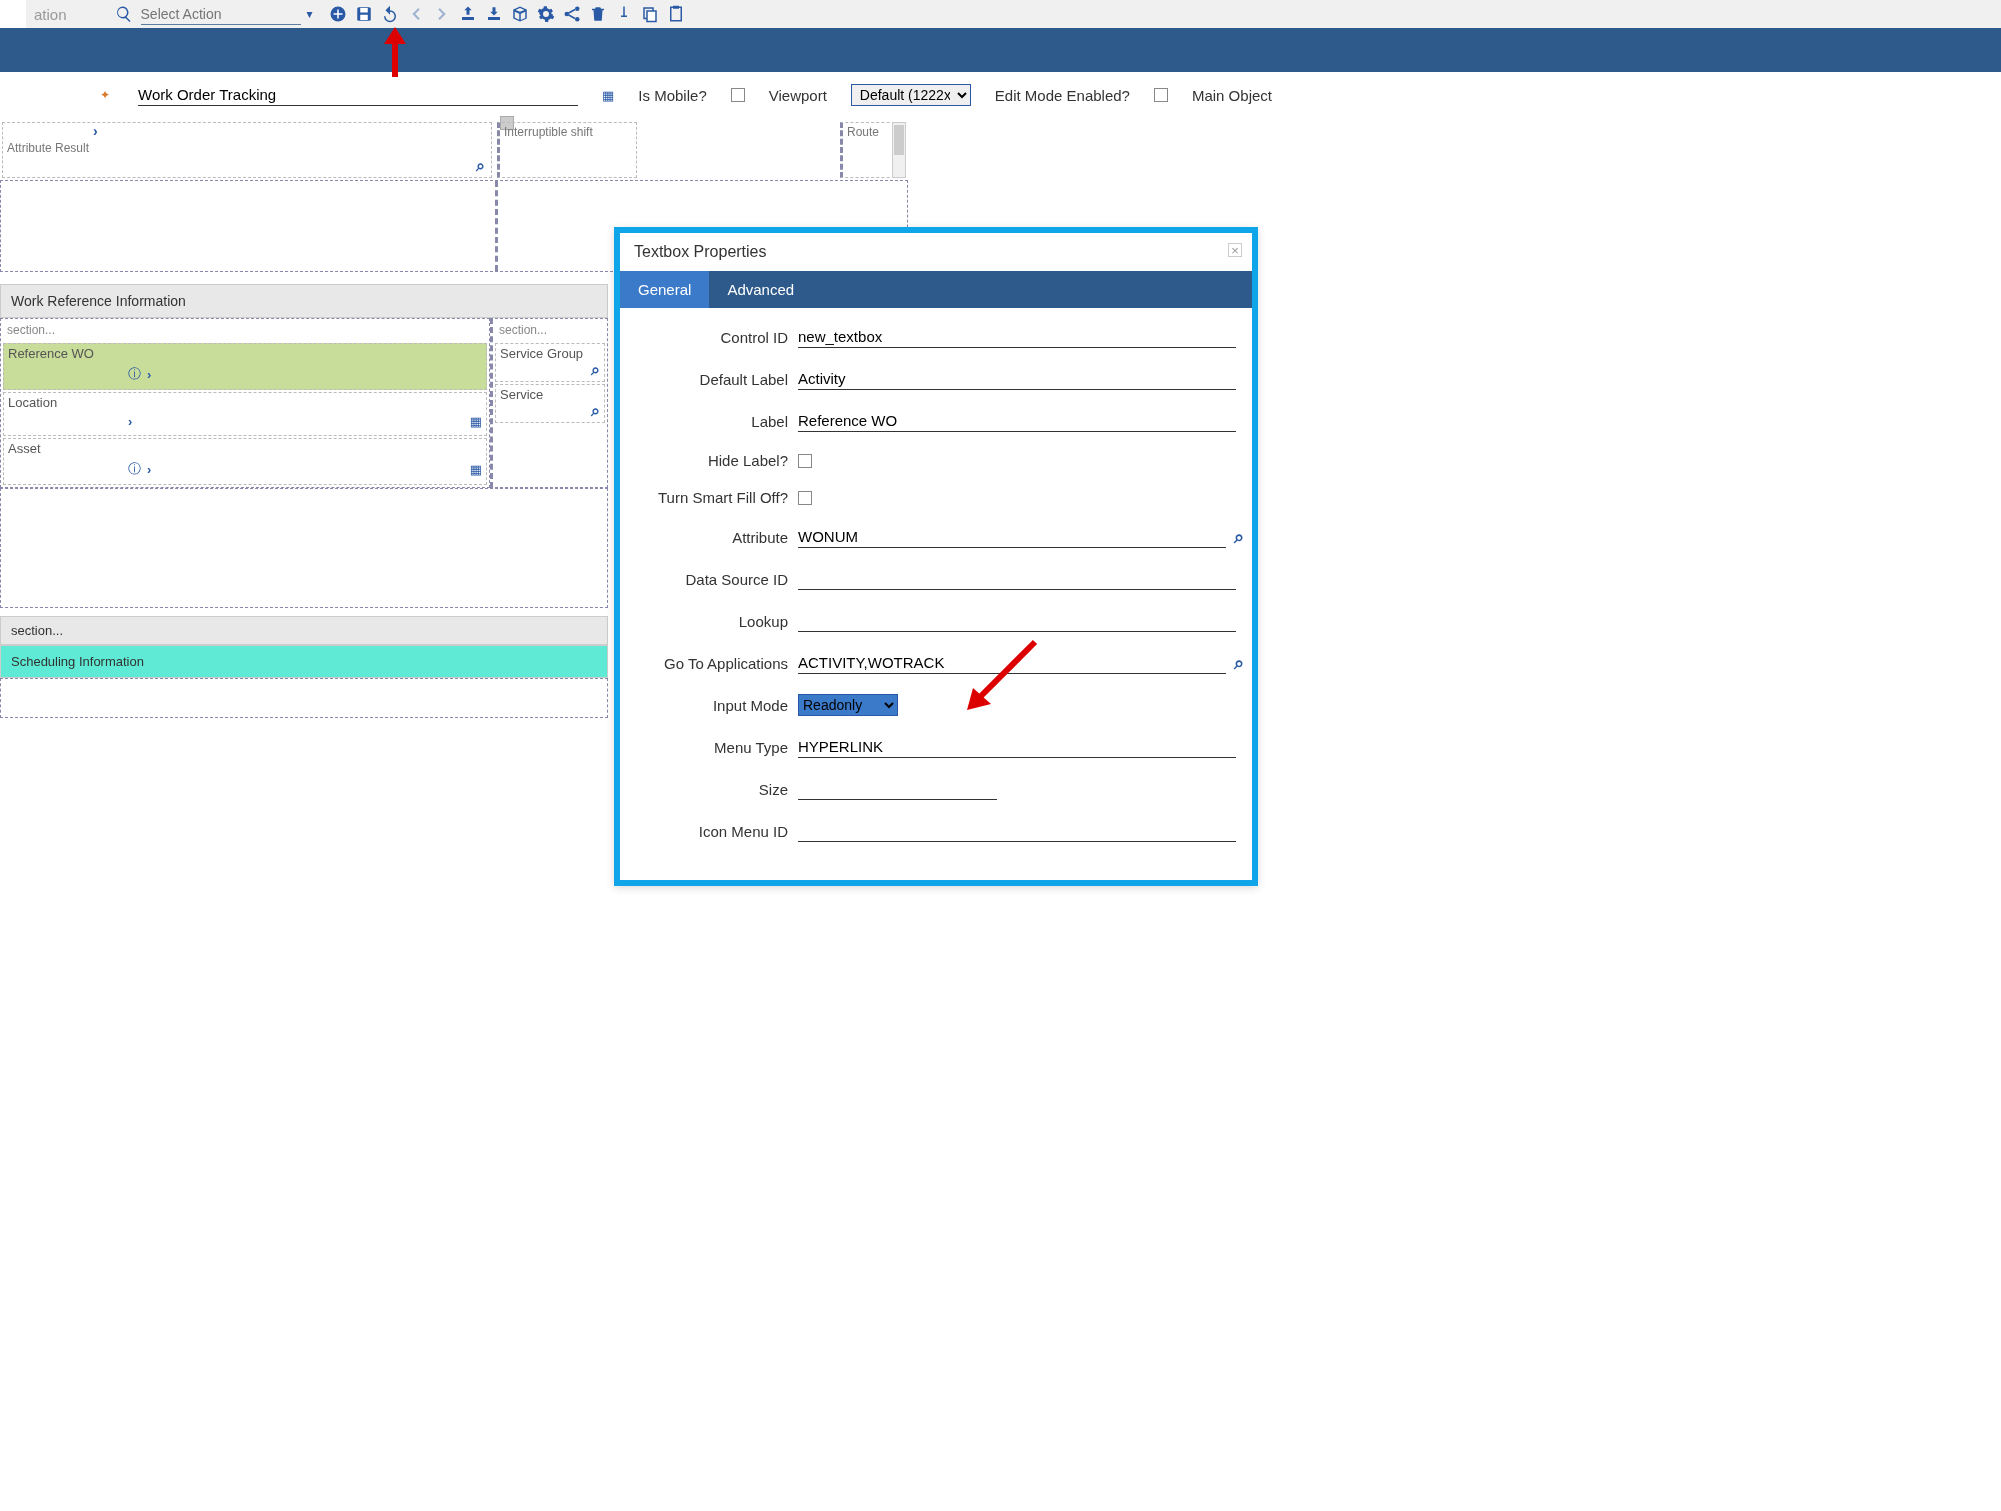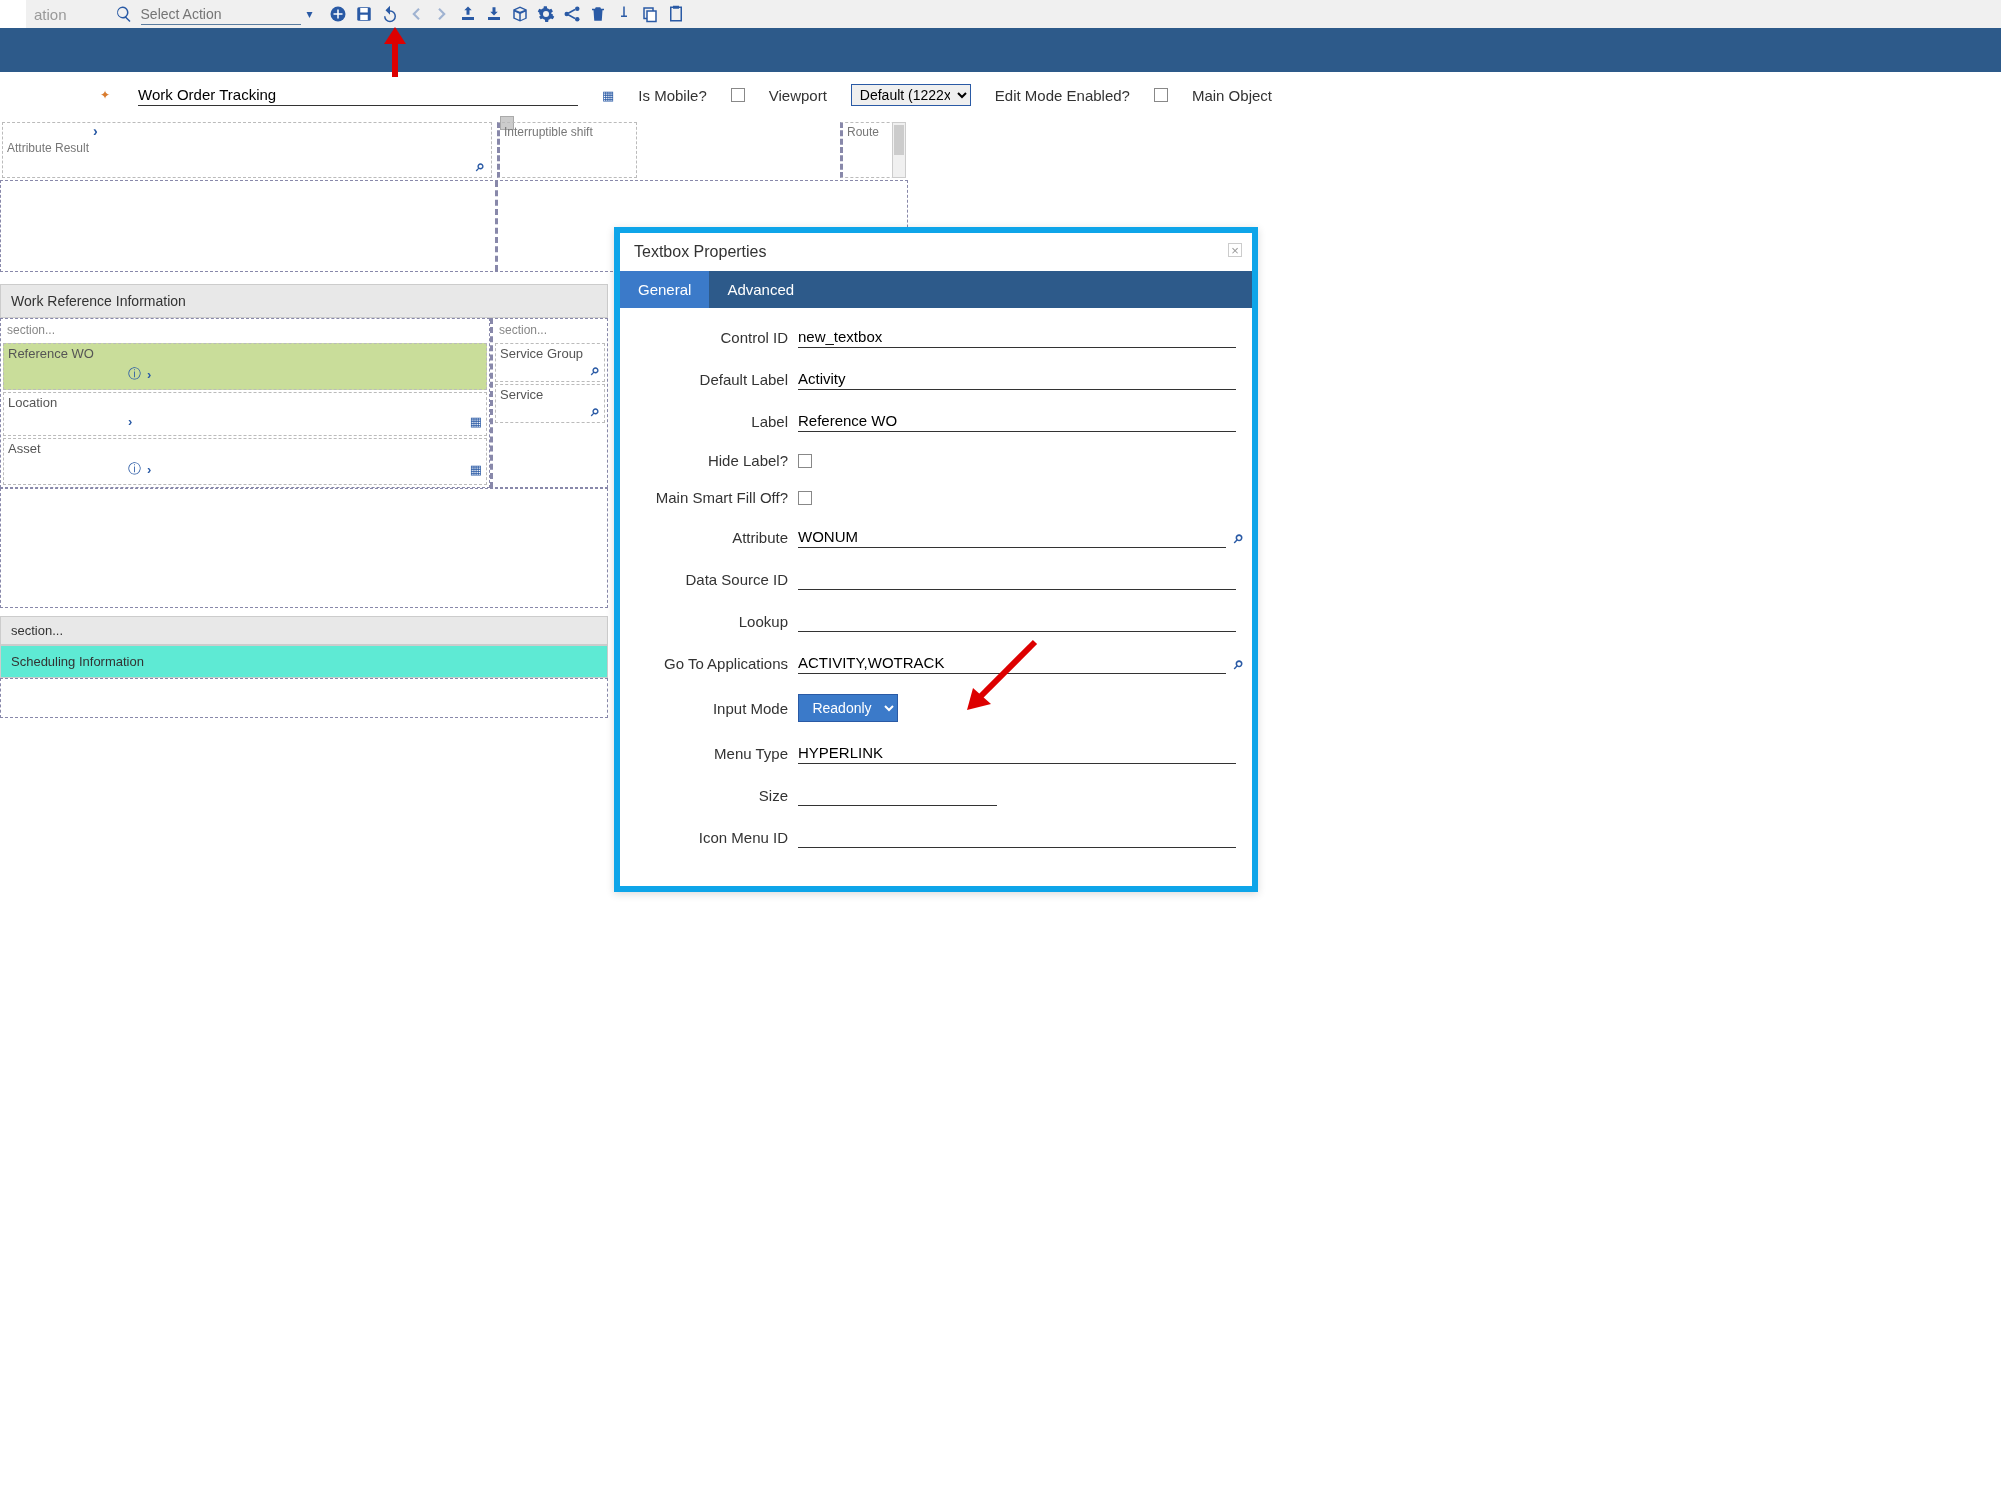--- a/index.html
+++ b/index.html
@@ -44,21 +44,21 @@
 .props-close { position: absolute; right: 10px; top: 10px; color: #999; font-size: 13px; cursor: pointer; border:1px solid #ccc; width:14px; height:14px; display:flex; align-items:center; justify-content:center; line-height:1;}
 .props-tabs { display: flex; background: #2d5a8a; }
 .ptab { padding: 10px 18px; color: #fff; font-size: 15px; cursor: pointer; }
 .ptab.active { background: #3b7ac9; }
 .props-body { padding: 18px 8px; }
 .prow { display: flex; align-items: center; margin-bottom: 20px; }
 .plabel { width: 170px; text-align: right; font-size: 15px; color: #333; padding-right: 10px; }
 .pinput { flex: 1; border: none; border-bottom: 1px solid #333; font-size: 15px; padding: 2px 0; margin-right: 8px; }
 .pinput.short { flex: 0 0 60px; }
 .pcheck { width: 14px; height: 14px; border: 1px solid #888; }
-.pselect { border: 1.5px solid #2a5aa5; height: 28px; font-size: 14px; width: 100px; background: #3b7ac9; color: #ffffff; text-align: center; }
+.pselect { border: 1.5px solid #2a5aa5; height: 22px; font-size: 14px; width: 100px; background: #3b7ac9; color: #000000; }
 .plookup { color: #2a5aa5; font-size: 18px; cursor: pointer; font-weight: bold;}
 .arrow1 { position: absolute; left: 370px; top: 22px; z-index: 20; pointer-events: none; }
 .arrow2 { position: absolute; left: 955px; top: 632px; z-index: 20; pointer-events: none; }
 .top-rows { position: relative; height: 56px; }
 .tr-block { position: absolute; border: 1px dashed #bbb; }
 .tr1 { left: 2px; top: 0; width: 490px; height: 56px; }
 .tr2 { left: 497px; top: 0; width: 140px; height: 56px; border-left: 3px dashed #88a; }
 .tr3 { left: 840px; top: 0; width: 60px; height: 56px; border-left: 3px dashed #88a; }
 .tr-lbl { font-size: 12px; color: #777; padding: 2px 4px; }
 .sb-wrap { position: absolute; left: 892px; top: 0; width: 14px; height: 56px; background: #f0f0f0; border: 1px solid #ccc; }
@@ -274,21 +274,21 @@
       </div>
     <div class="prow">
         <div class="plabel">Label</div>
         <input class="pinput" value="Reference WO" style="">
       </div>
     <div class="prow">
         <div class="plabel">Hide Label?</div>
         <span class="pcheck"></span>
       </div>
     <div class="prow">
-        <div class="plabel">Main Smart Fill Off?</div>
+        <div class="plabel">Turn Smart Fill Off?</div>
         <span class="pcheck"></span>
       </div>
     <div class="prow">
         <div class="plabel">Attribute</div>
         <input class="pinput" value="WONUM" style="">
         <span class="plookup">⌕</span>
       </div>
     <div class="prow">
         <div class="plabel">Data Source ID</div>
         <input class="pinput" value="" style="">

